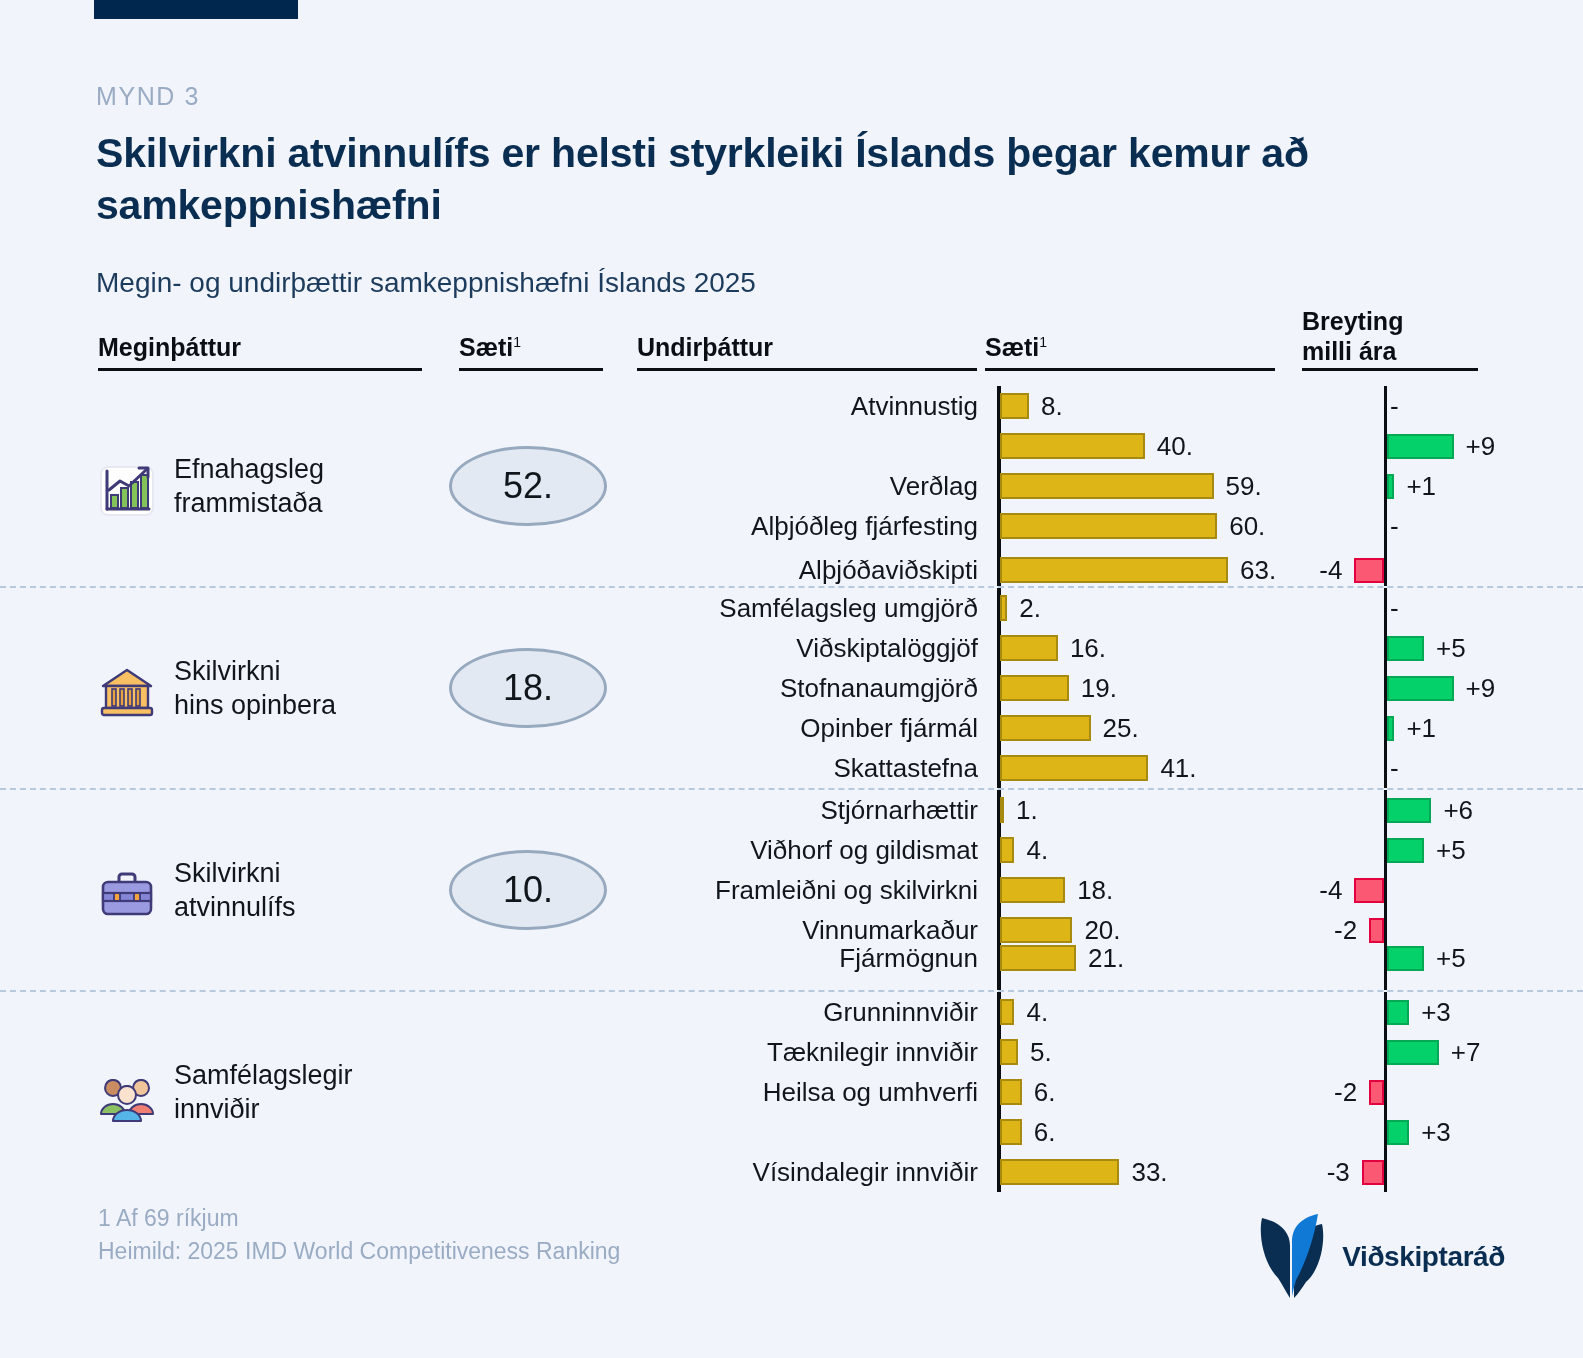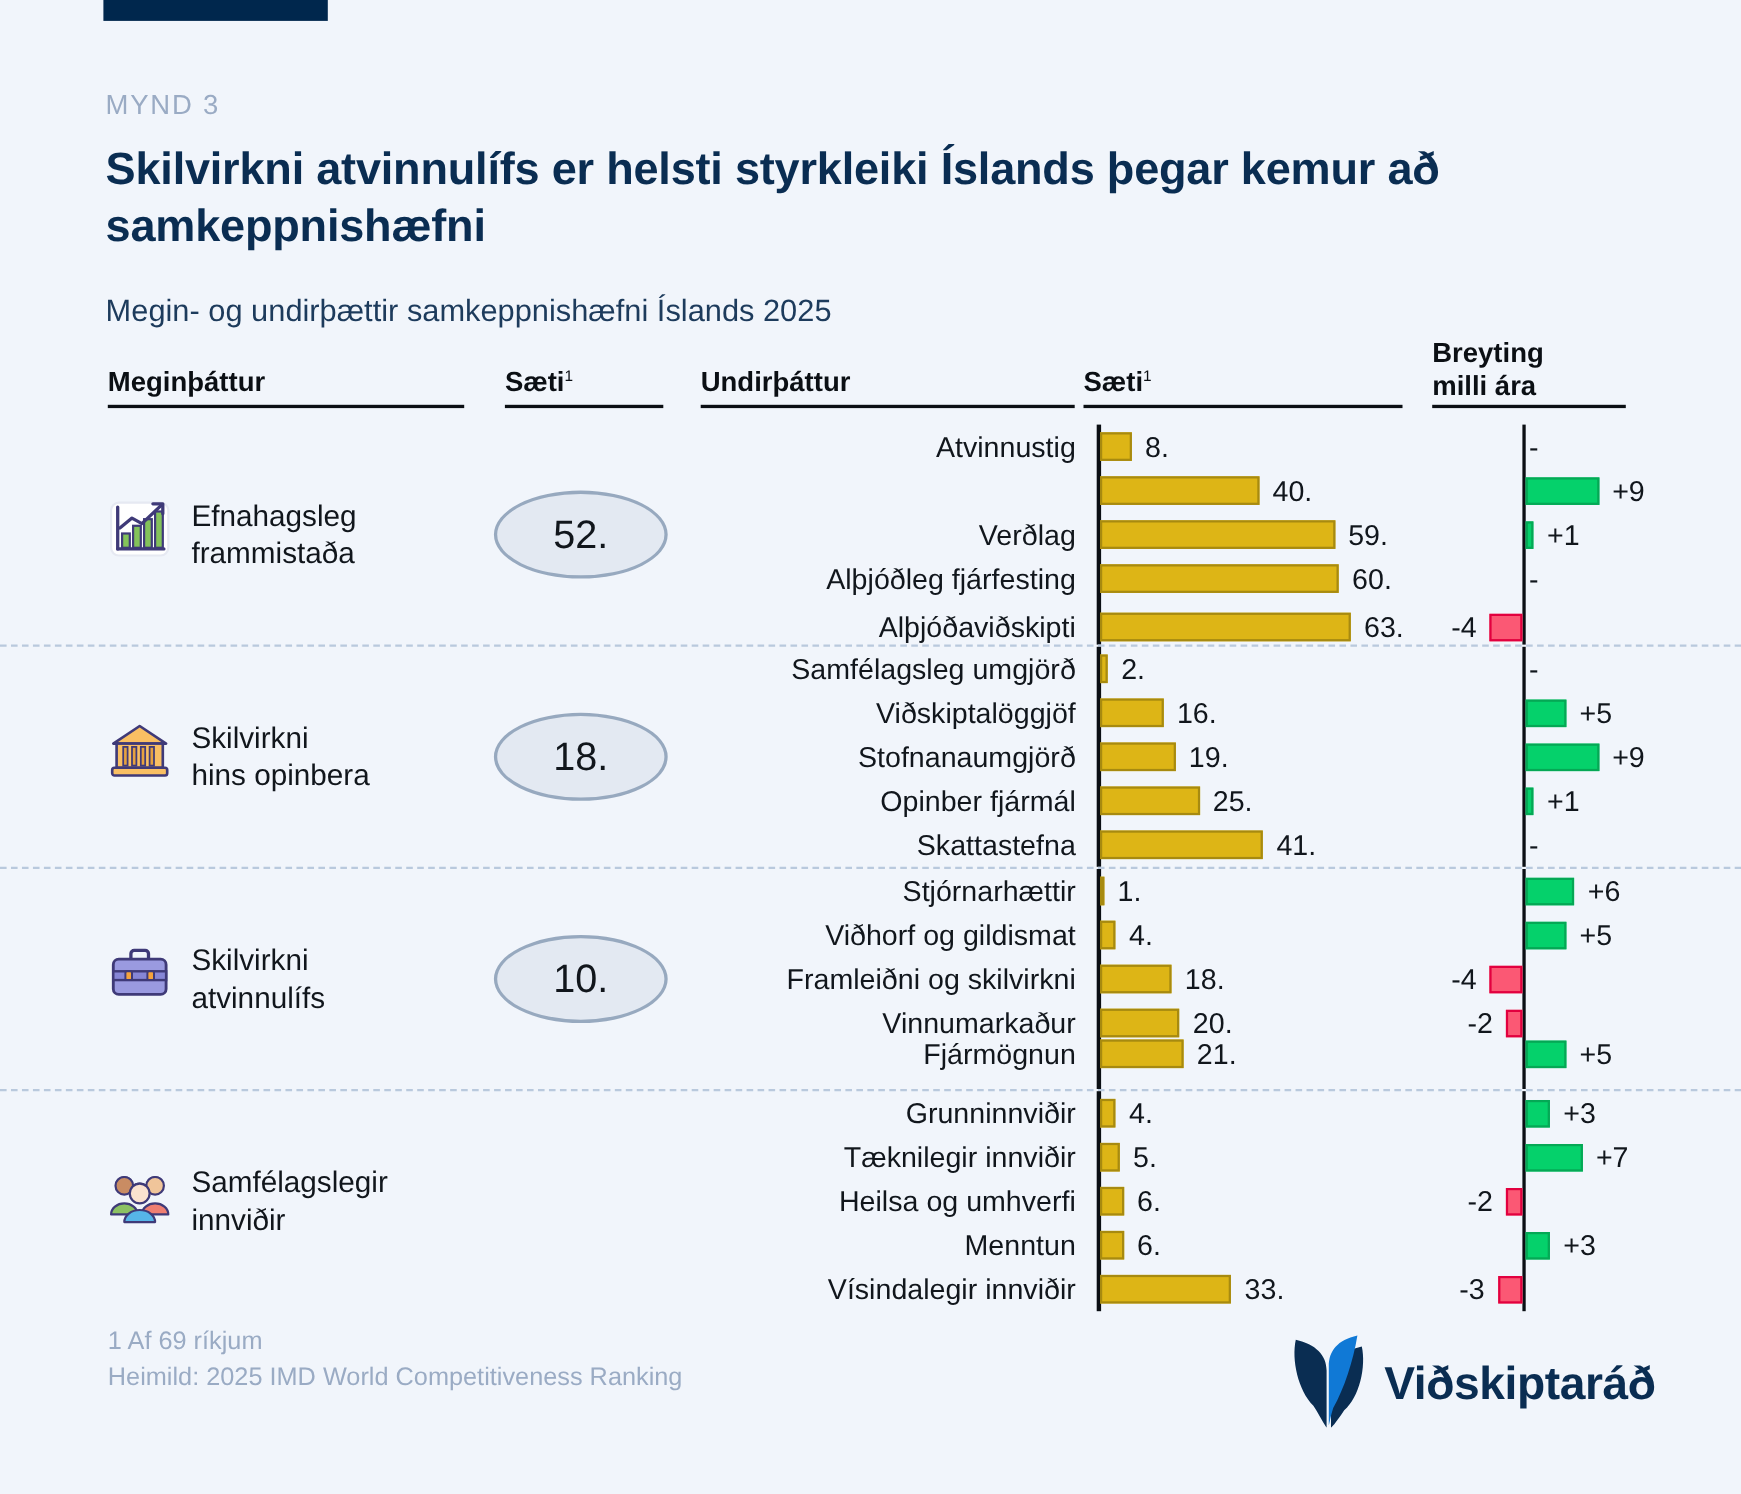--- a/index.html
+++ b/index.html
@@ -101,21 +101,21 @@
     height: 200px;
   }
   .group + .group { border-top: 2px dashed #b9c9dd; }
 
   .group-label {
     position: absolute;
     left: 98px;
     top: 50%;
     transform: translateY(-50%);
     display: flex;
-    align-items: flex-start;
+    align-items: flex-end;
     gap: 18px;
     width: 330px;
   }
   .group-icon {
     width: 58px;
     height: 58px;
     flex: 0 0 58px;
     position: relative;
   }
   .group-name {
@@ -234,21 +234,21 @@
   }
   .brand {
     position: absolute;
     right: 78px;
     top: 1212px;
     display: flex;
     align-items: center;
     gap: 14px;
   }
   .brand-name {
-    font-size: 42px;
+    font-size: 28px;
     font-weight: 700;
     color: #0a2d52;
     letter-spacing: -0.4px;
   }
 </style>
 </head>
 <body>
 
 <div class="top-accent"></div>
 
@@ -472,21 +472,20 @@
           <div class="chg-val" style="left: 1450.8px;">+7</div>
         </div>
         <div class="subrow" style="top: 80px;">
           <div class="sub-label">Heilsa og umhverfi</div>
           <div class="rank-bar" style="left: 1000px; width: 21.72px;"></div>
           <div class="rank-val" style="left: 1033.72px;">6.</div>
           <div class="chg-bar neg" style="width: 14.8px; left: 1369.2px;"></div>
           <div class="chg-val" style="left: 1317.2px; width: 40px; text-align: right;">-2</div>
         </div>
         <div class="subrow" style="top: 120px;">
-          <div class="sub-label">Menntun</div>
           <div class="rank-bar" style="left: 1000px; width: 21.72px;"></div>
           <div class="rank-val" style="left: 1033.72px;">6.</div>
           <div class="chg-bar pos" style="width: 22.2px; left: 1387px;"></div>
           <div class="chg-val" style="left: 1421.2px;">+3</div>
         </div>
         <div class="subrow" style="top: 160px;">
           <div class="sub-label">Vísindalegir innviðir</div>
           <div class="rank-bar" style="left: 1000px; width: 119.46px;"></div>
           <div class="rank-val" style="left: 1131.46px;">33.</div>
           <div class="chg-bar neg" style="width: 22.2px; left: 1361.8px;"></div>

